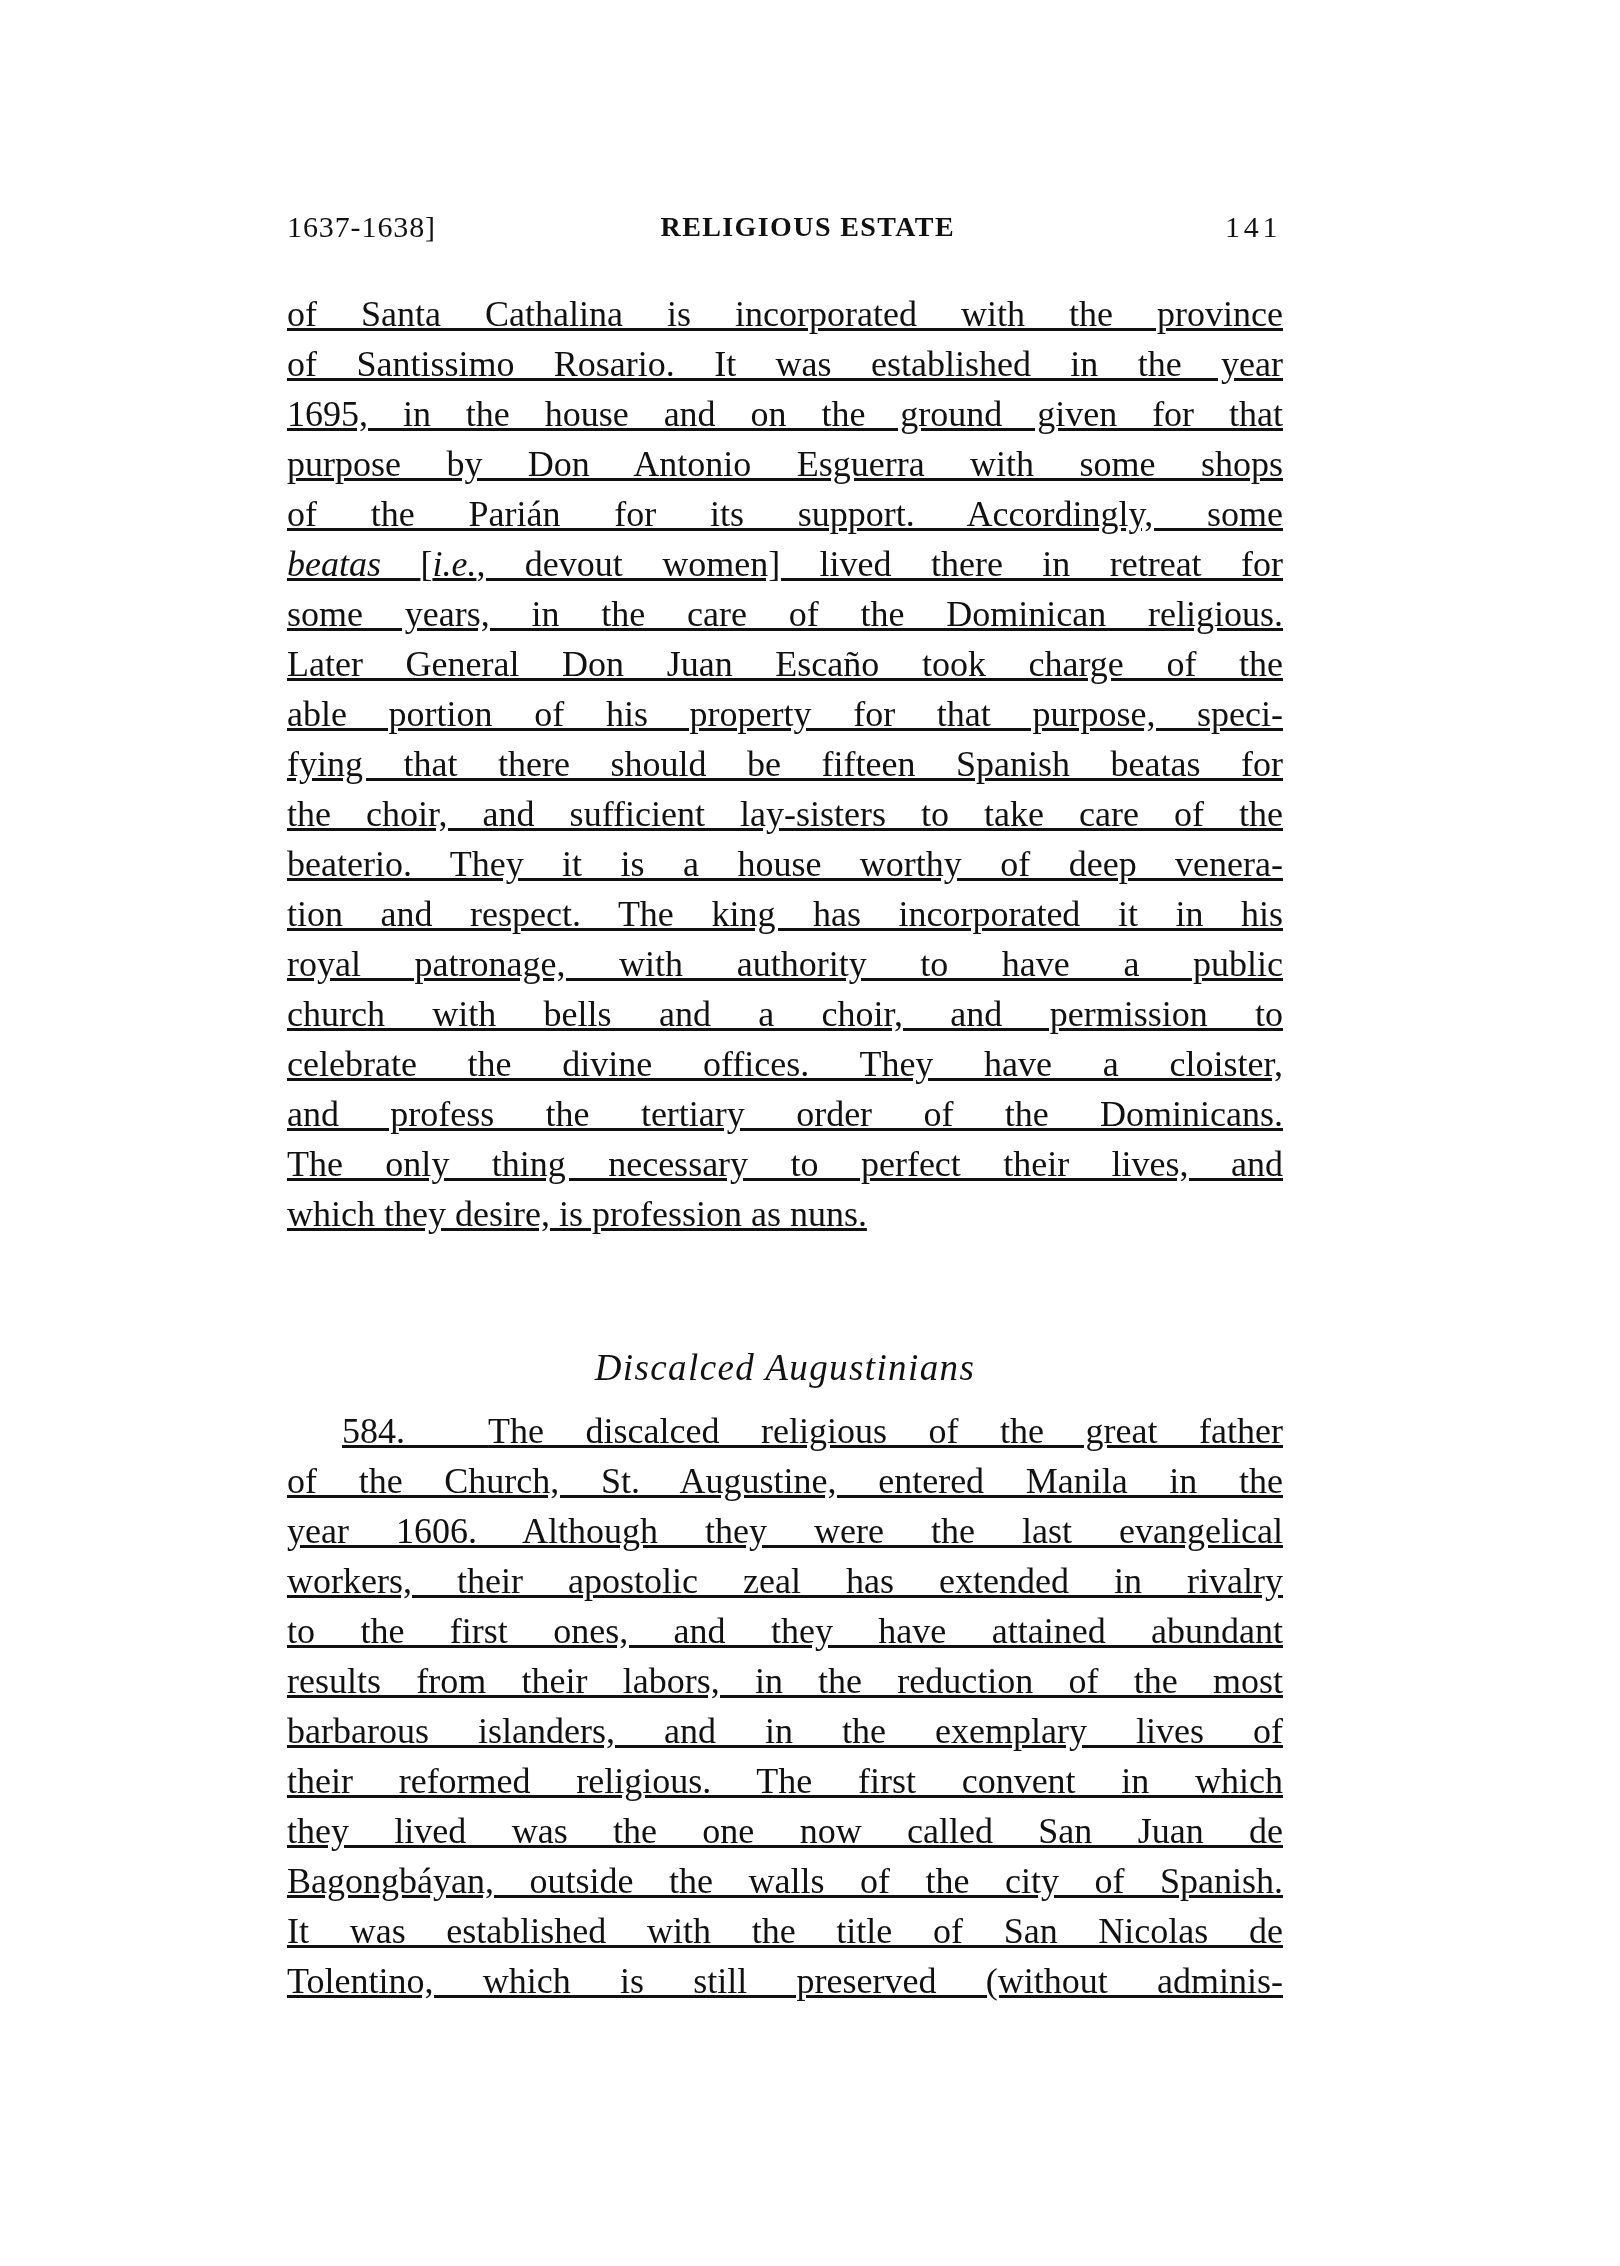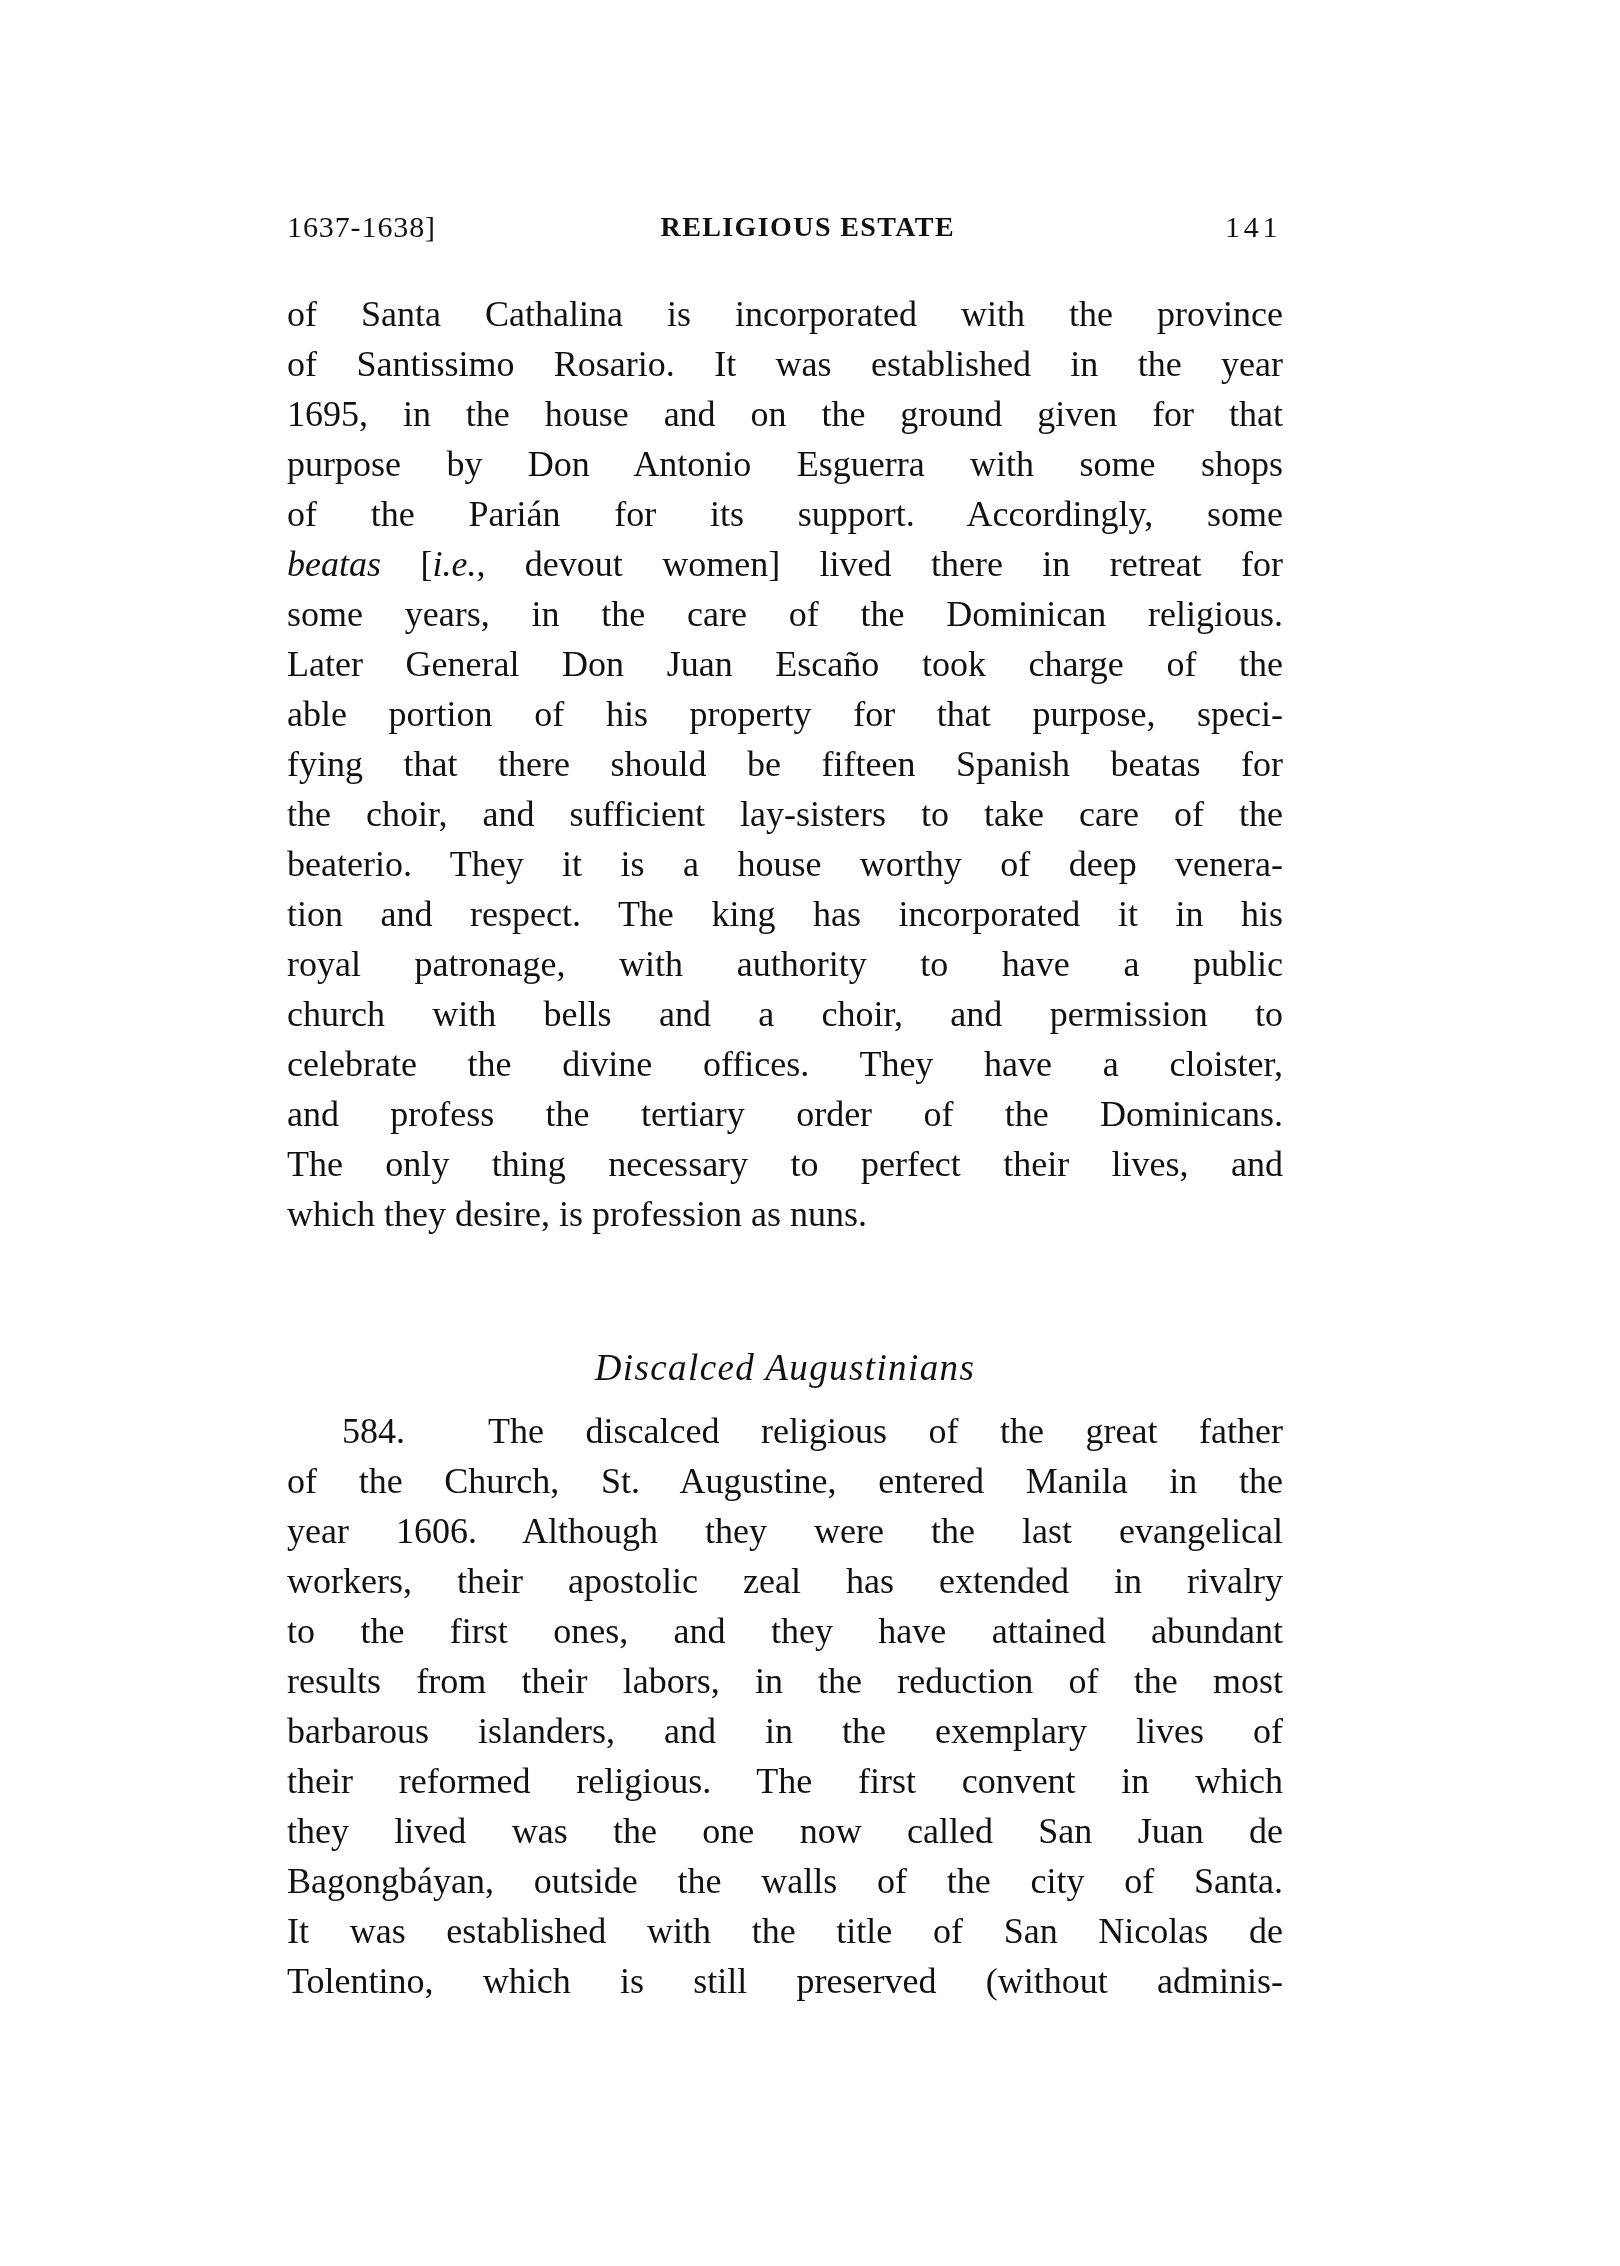--- a/index.html
+++ b/index.html
@@ -59,20 +59,21 @@
       width: 996px;
       font-size: 36px;
     }
     .line {
       display: block;
       height: 50px;
       line-height: 50px;
       white-space: nowrap;
       text-align: justify;
       text-align-last: justify;
+      text-decoration: underline;
     }
     .line.last {
       text-align-last: left;
     }
     .line.indent {
       padding-left: 55px;
     }
     .para-1 {
       top: 289px;
     }
@@ -132,19 +133,19 @@
   <div class="text-block para-2">
     <span class="line indent"><span>584.</span>&nbsp;&nbsp;<span>The discalced religious of the great father</span></span>
     <span class="line">of the Church, St. Augustine, entered Manila in the</span>
     <span class="line">year 1606.  Although they were the last evangelical</span>
     <span class="line">workers, their apostolic zeal has extended in rivalry</span>
     <span class="line">to the first ones, and they have attained abundant</span>
     <span class="line">results from their labors, in the reduction of the most</span>
     <span class="line">barbarous islanders, and in the exemplary lives of</span>
     <span class="line">their reformed religious.  The first convent in which</span>
     <span class="line">they lived was the one now called San Juan de</span>
-    <span class="line">Bagongbáyan, outside the walls of the city of Santa.</span>
+    <span class="line">Bagongbáyan, outside the walls of the city of Spanish.</span>
     <span class="line">It was established with the title of San Nicolas de</span>
     <span class="line">Tolentino, which is still preserved (without adminis-</span>
   </div>
 
 </div>
 
 
 </body></html>

